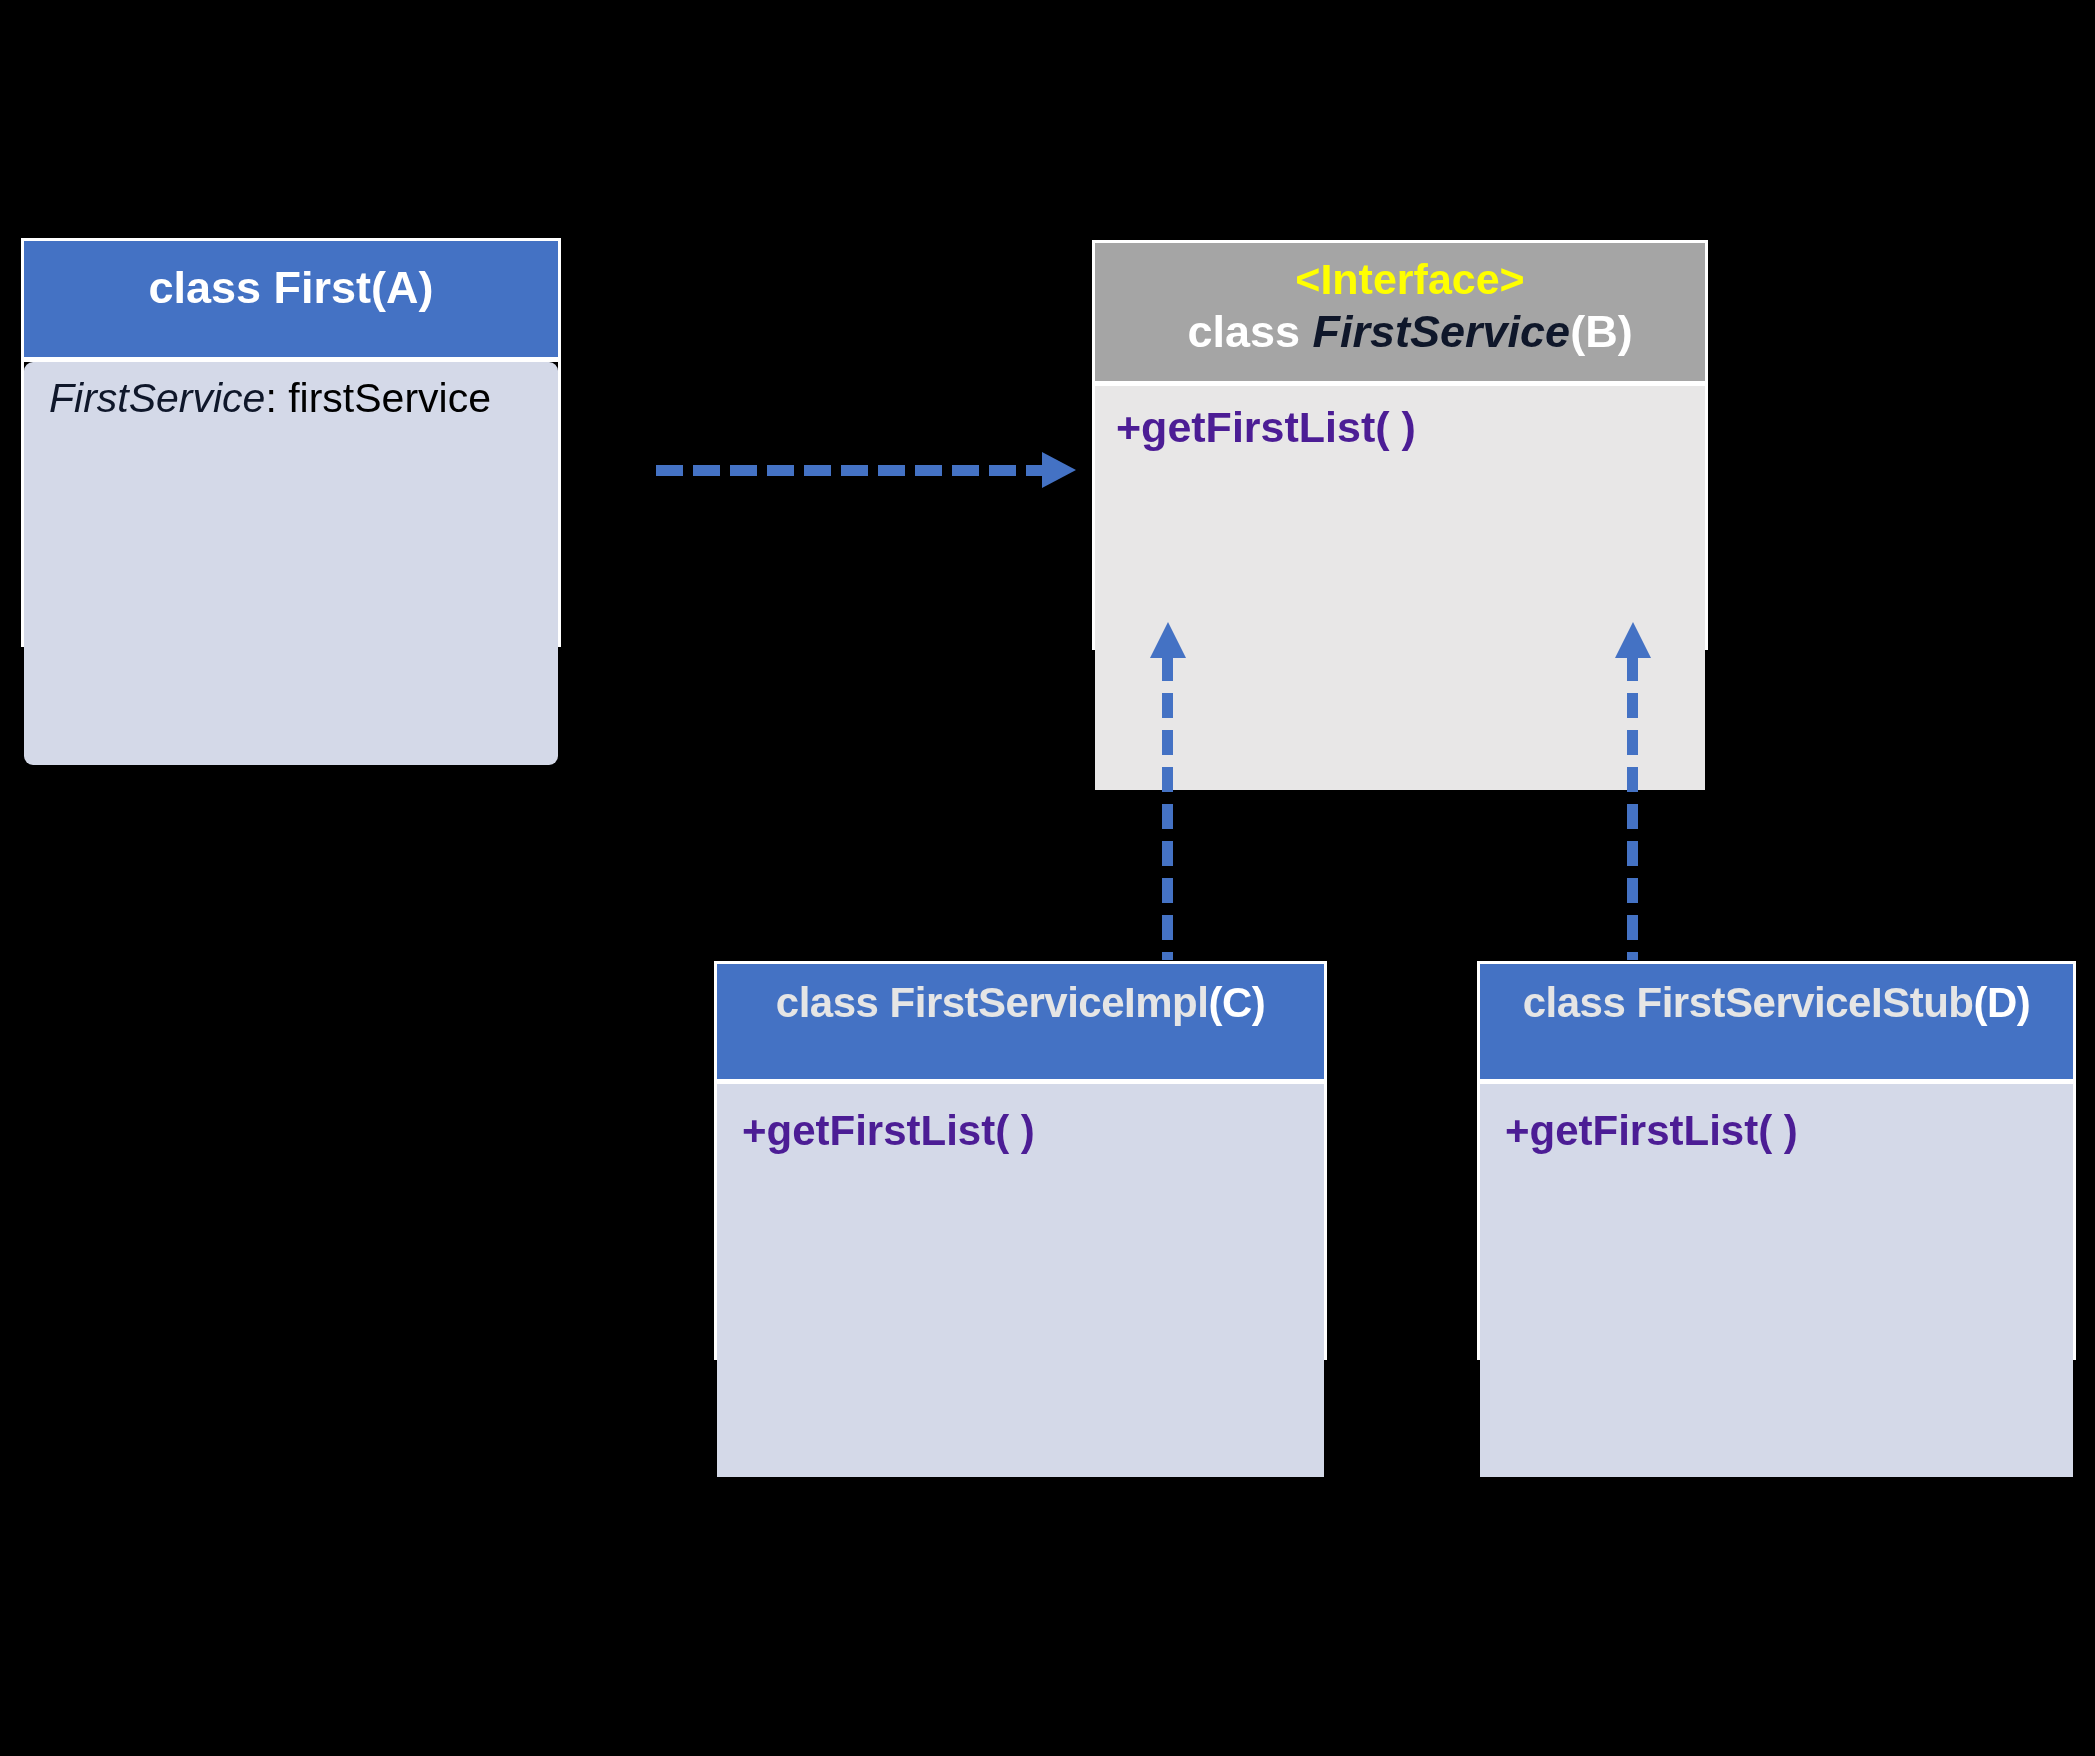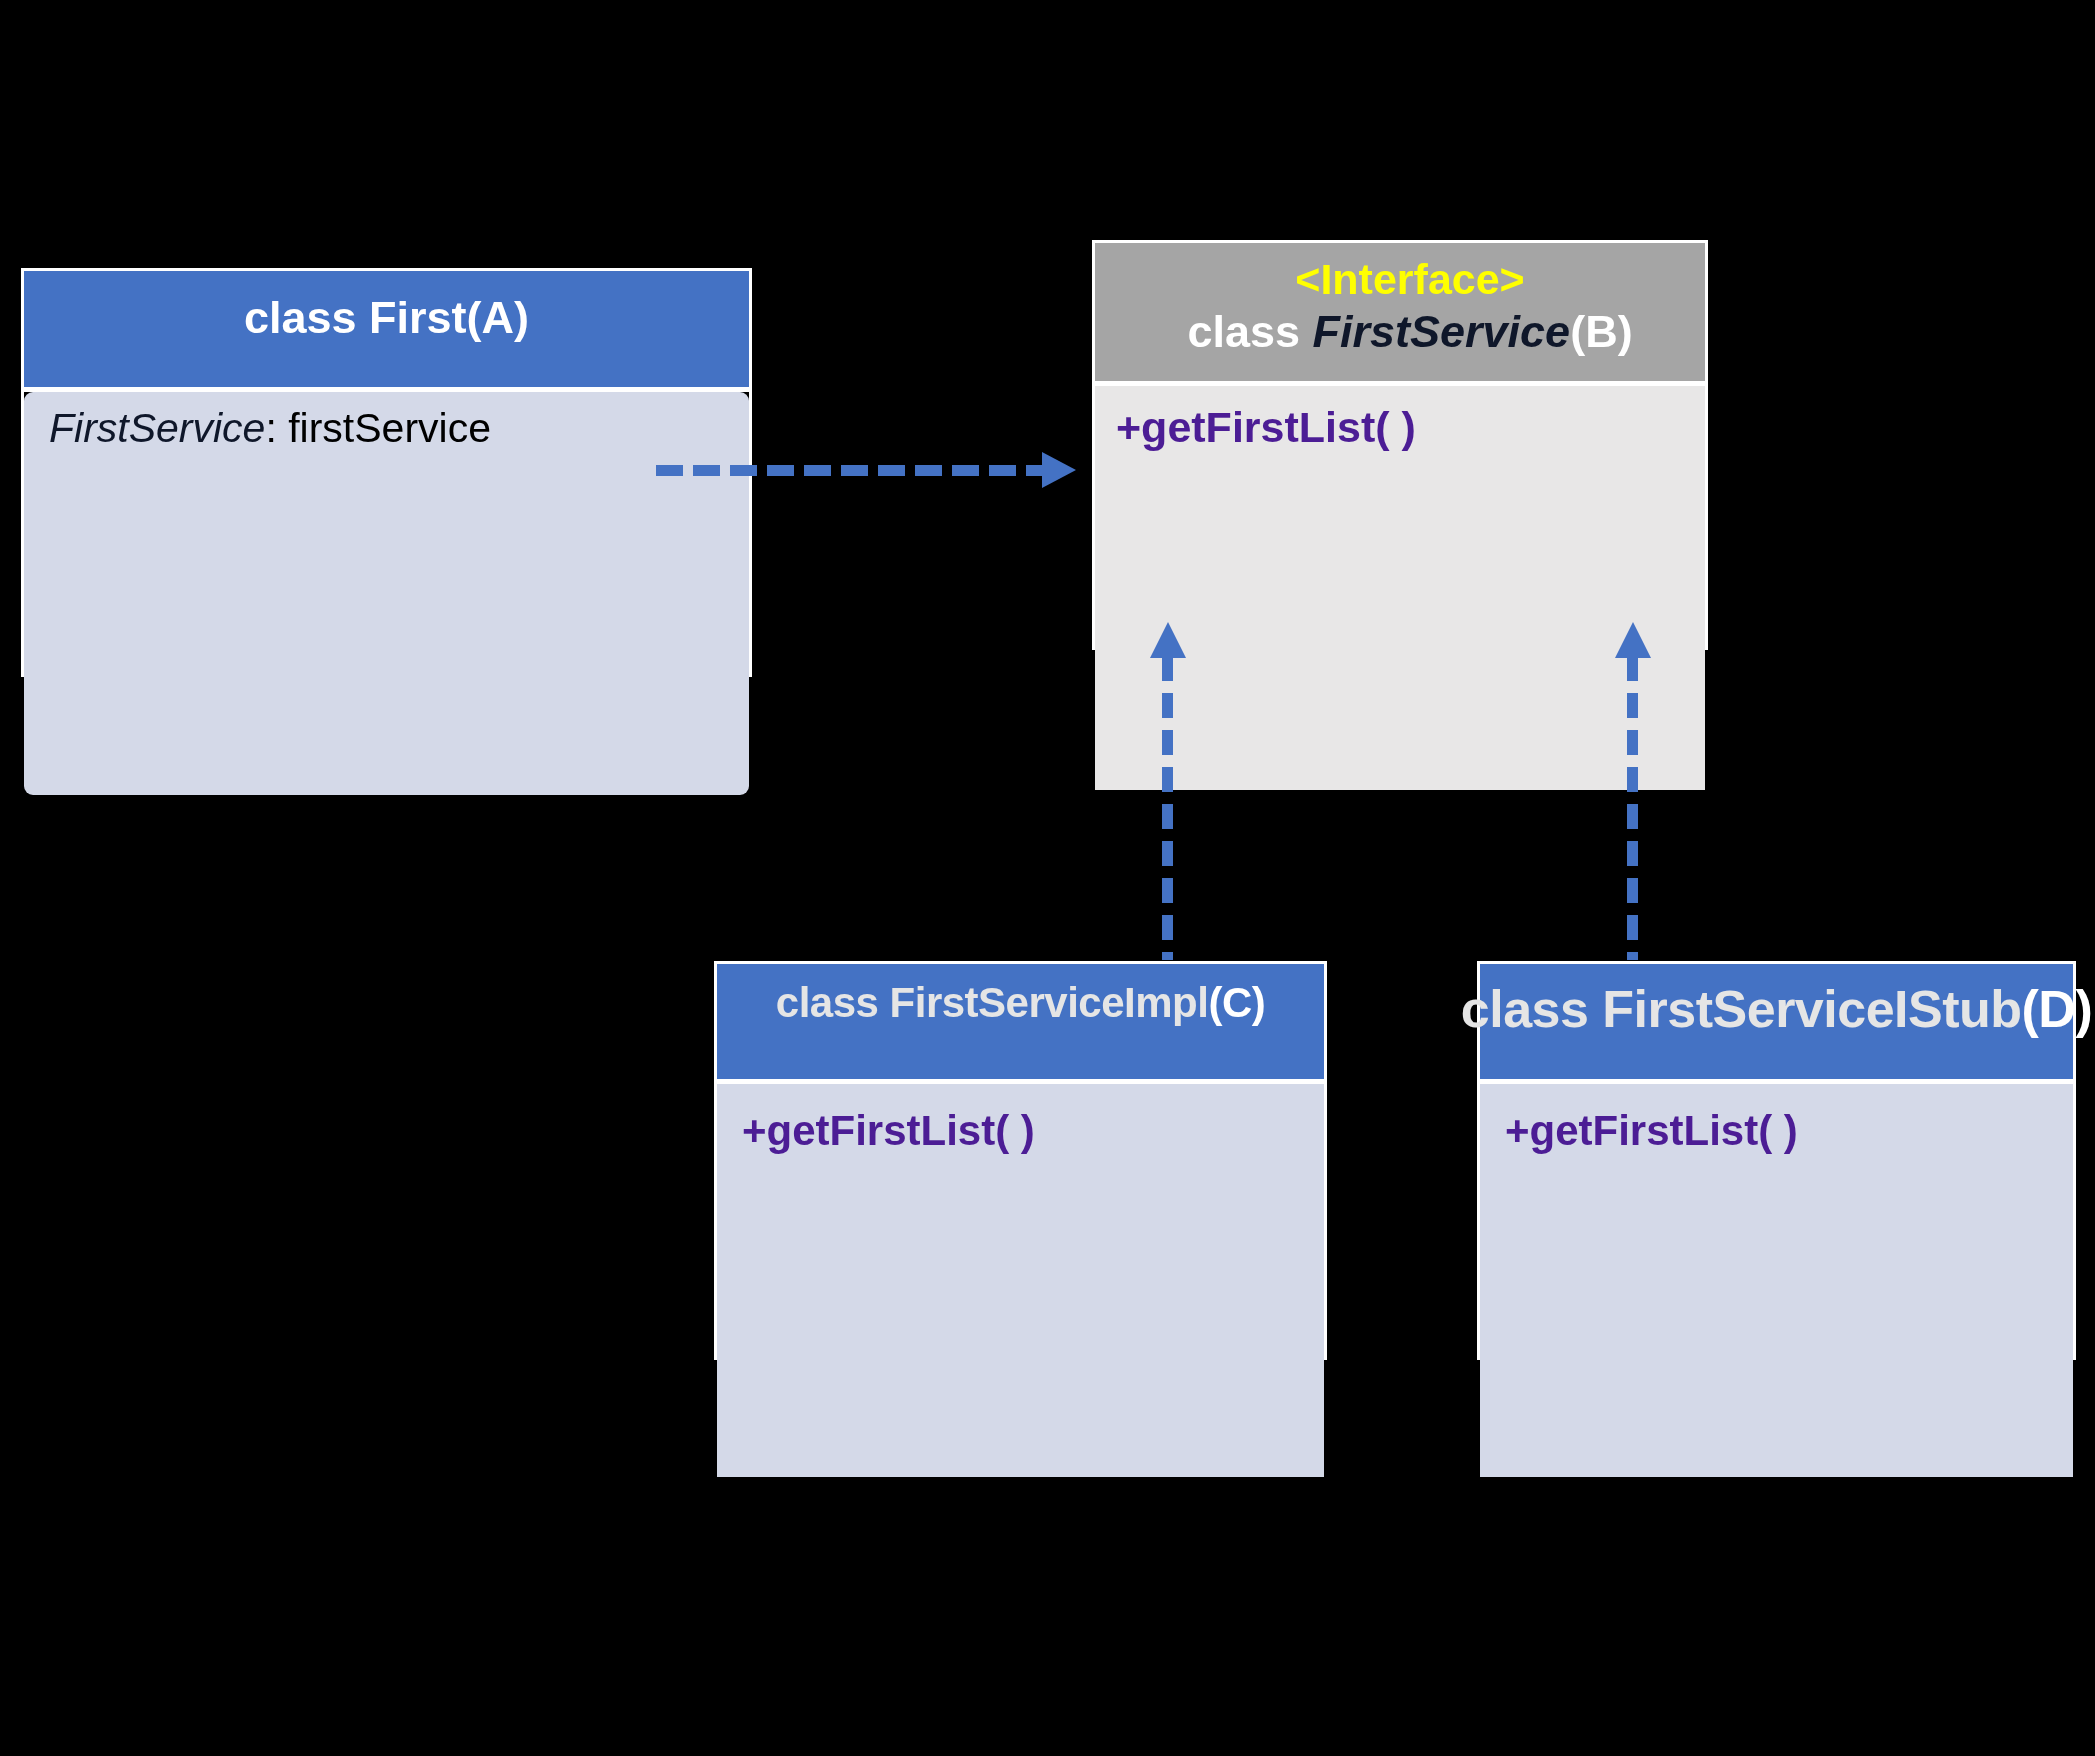--- a/index.html
+++ b/index.html
@@ -26,39 +26,39 @@
     text-align:center;
     font-weight:bold;
   }
   .hdr-blue{background:#4472C4;}
   .hdr-gray{background:#A5A5A5;padding-left:20px;}
   .box-body{box-sizing:border-box;height:100%;}
   .body-lavender{background:#D4D9E8;}
   .body-gray{background:#E8E7E7;}
 
   
-  .box-a{left:21px;top:238px;width:731px;height:409px;margin-top:30px;}
+  .box-a{left:21px;top:238px;width:540px;height:409px;}
   .box-a .box-header{height:121px;padding-top:21px;font-size:45px;color:#fff;}
   .box-a .box-body{padding:13.3px 0 0 25px;font-size:41px;border-radius:9px;}
 
   
   .box-b{left:1092px;top:240px;width:616px;height:410px;}
   .box-b .box-header{height:143px;padding-top:11.4px;line-height:1.18;}
   .box-b .stereotype{font-size:43px;color:#FFFF00;}
   .box-b .title-line{font-size:45px;}
   .box-b .box-body{padding:17px 0 0 21px;font-size:43px;}
 
   
   .box-c{left:714px;top:961px;width:613px;height:399px;}
   .box-c .box-header{height:120px;padding-top:15px;font-size:42px;letter-spacing:-0.5px;}
   .box-c .box-body{padding:23px 0 0 25px;font-size:42px;}
 
   
   .box-d{left:1477px;top:961px;width:599px;height:399px;}
-  .box-d .box-header{height:120px;padding-top:15px;font-size:52px;letter-spacing:-0.5px;text-align:right;}
+  .box-d .box-header{height:120px;padding-top:15px;font-size:42px;letter-spacing:-0.5px;text-align:right;}
   .box-d .box-body{padding:23px 0 0 25px;font-size:42px;}
 
   .t-white{color:#fff;white-space:pre;}
   .t-red{color:#0f172a;white-space:pre;font-style:italic;}
   .t-gold{color:#e5e5e5;white-space:pre;}
   .t-black{color:#000;white-space:pre;}
   .method-line{color:#4c1d95;font-weight:bold;}
 
   
   .arrow{position:absolute;z-index:5;}

